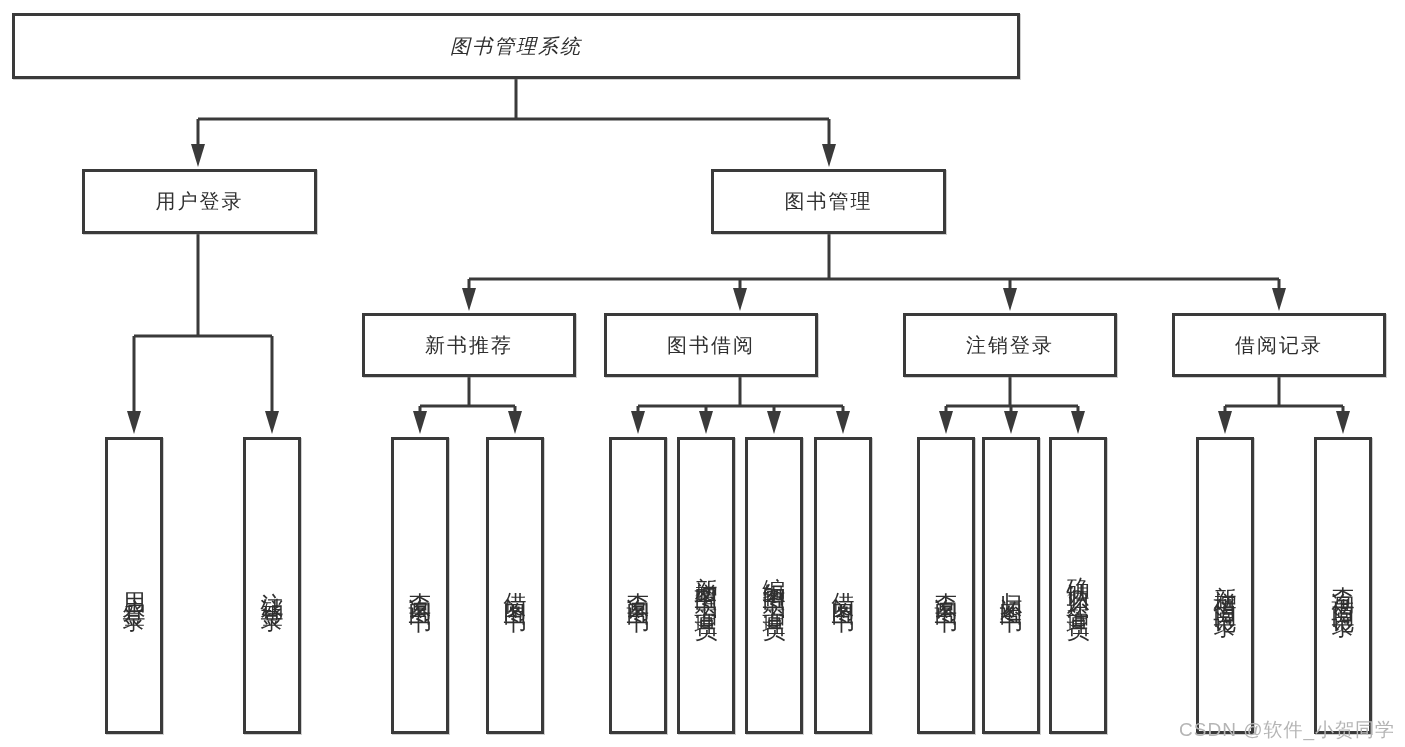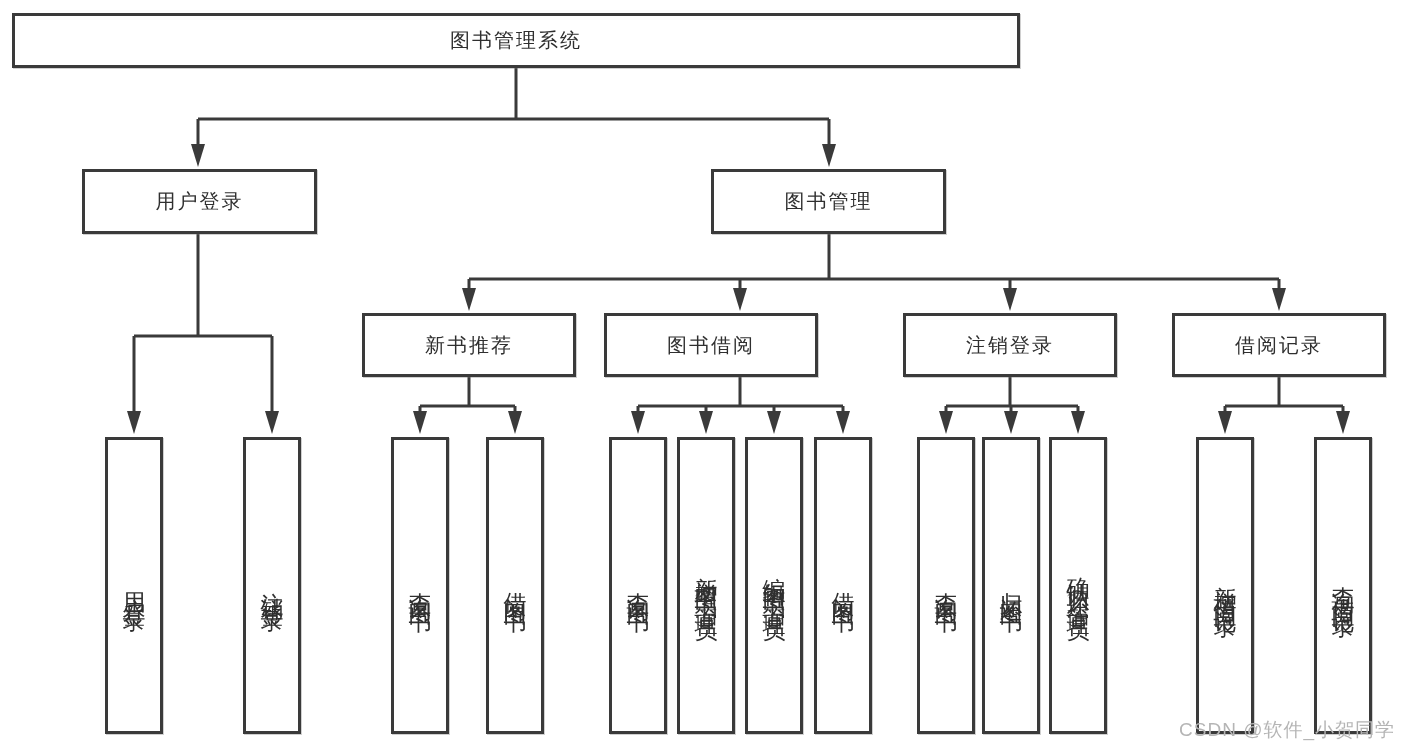--- a/index.html
+++ b/index.html
@@ -21,21 +21,21 @@
     box-sizing: border-box;
     border: 3px solid #3a3a3a;
     background: #ffffff;
     display: flex;
     align-items: center;
     justify-content: center;
     color: #2f2f2f;
     box-shadow: 1px 1px 0 rgba(120,120,120,0.35);
   }
   .h-label { font-size: 20px; letter-spacing: 2px; white-space: nowrap; }
-  .root-box   { left: 12px;  top: 13px;  width: 1008px; height: 55px; }
+  .root-box   { left: 12px;  top: 13px;  width: 1008px; height: 66px; font-style: italic; }
   .lvl2-left  { left: 82px;  top: 169px; width: 235px;  height: 65px; }
   .lvl2-right { left: 711px; top: 169px; width: 235px;  height: 65px; }
   .lvl3 { top: 313px; height: 64px; width: 214px; }
   .g0 { left: 362px; }
   .g1 { left: 604px; }
   .g2 { left: 903px; }
   .g3 { left: 1172px; }
   .leaf {
     top: 437px;
     width: 58px;

